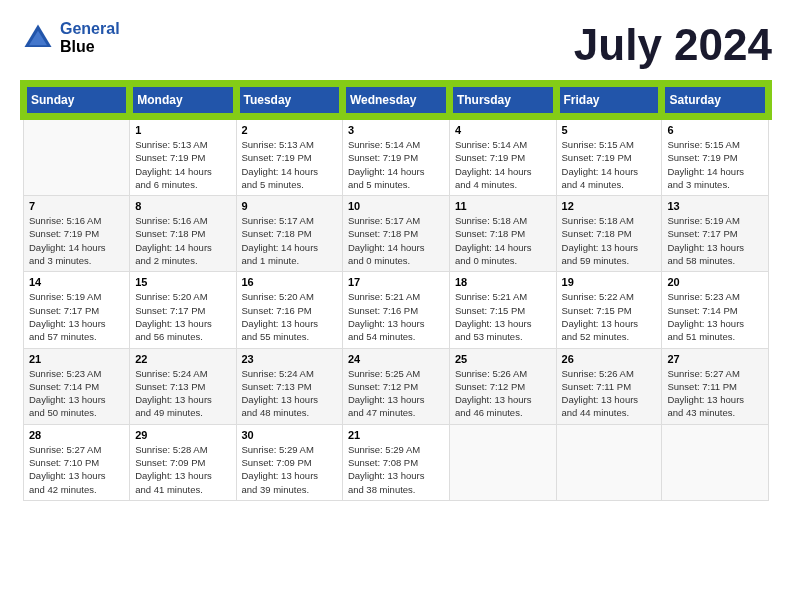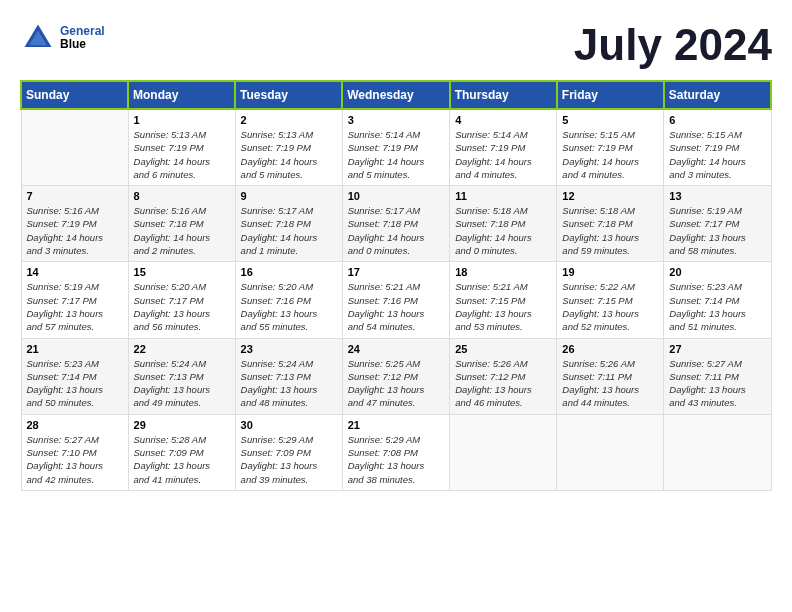--- a/index.html
+++ b/index.html
@@ -15,21 +15,21 @@
       justify-content: space-between;
       align-items: flex-start;
       margin-bottom: 10px;
     }
     .logo {
       display: flex;
       align-items: center;
       gap: 4px;
     }
     .logo-text {
-      font-size: 12px;
+      font-size: 16px;
       font-weight: bold;
       color: #1a1a2e;
       line-height: 1.1;
     }
     .logo-text span {
       color: #2255aa;
     }
     .logo-icon {
       width: 36px;
       height: 36px;
@@ -53,21 +53,21 @@
     }
     .calendar thead tr {
       background-color: #2255aa;
       color: white;
     }
     .calendar thead th {
       padding: 6px 4px;
       text-align: left;
       font-size: 12px;
       font-weight: bold;
-      border: 2px solid #84cc16;
+      border: 7px solid #84cc16;
     }
     .calendar tbody tr {
       border-bottom: 1px solid #ccc;
     }
     .calendar tbody td {
       vertical-align: top;
       padding: 4px 5px;
       border: 1px solid #ddd;
       min-height: 80px;
       width: 108px;
@@ -75,21 +75,20 @@
     .day-number {
       font-weight: bold;
       font-size: 11px;
       margin-bottom: 2px;
       display: block;
     }
     .day-info {
       font-size: 9.5px;
       color: #333;
       line-height: 1.4;
-      font-style: italic;
     }
     .empty-cell {
       background: #f9f9f9;
     }
     .row-alt {
       background: #f5f5f5;
     }
   </style>
 </head>
 <body>

